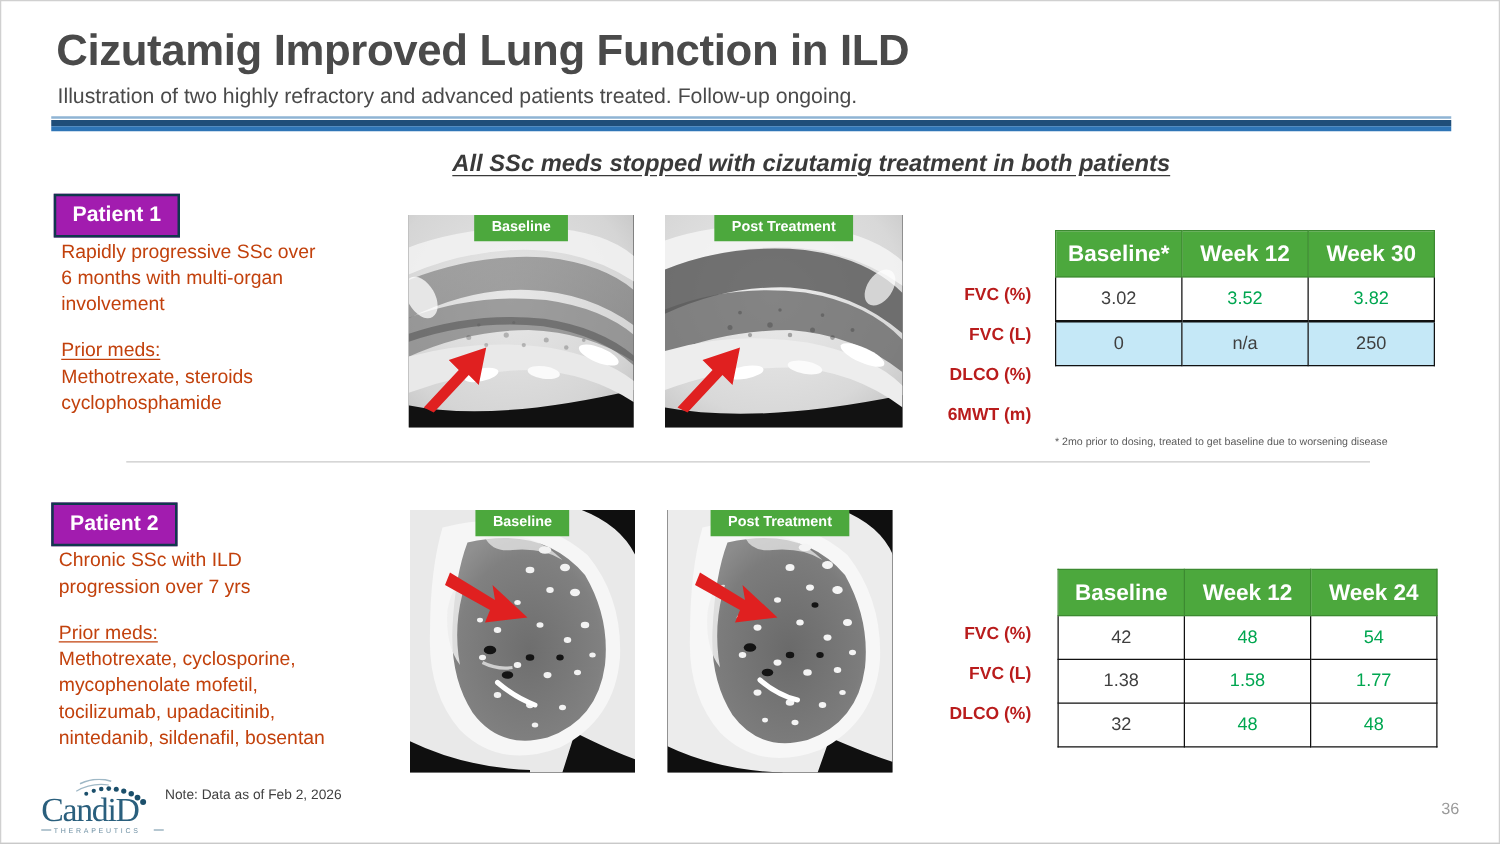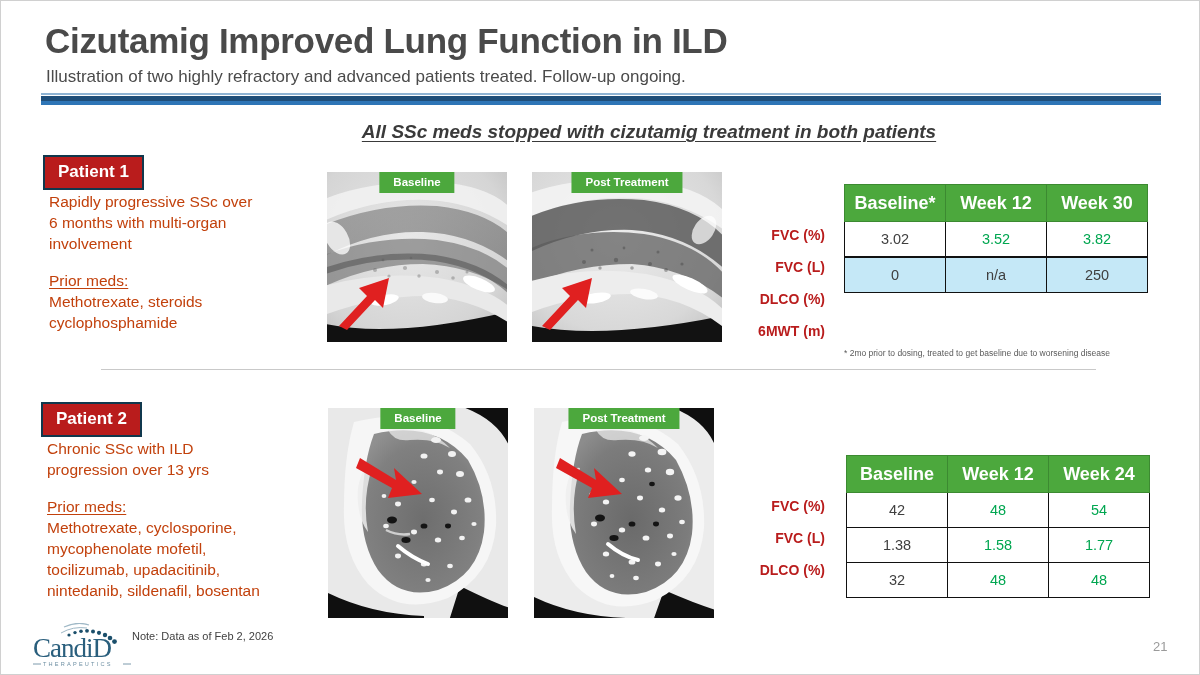--- a/index.html
+++ b/index.html
@@ -26,21 +26,21 @@
 
   
   .banner{
     position:absolute;left:0;top:120px;width:1200px;text-align:center;
     font-size:19px;font-weight:bold;font-style:italic;color:#3a3a3a;
     text-decoration:underline;text-underline-offset:3px;padding-left:48px;
   }
 
   
   .badge{
-    position:absolute;background:#b91c1c;border:2px solid #10384d;
+    position:absolute;background:#a21caf;border:2px solid #10384d;
     color:#ffffff;font-size:17px;font-weight:bold;
     padding:5px 13px 6px 13px;box-sizing:border-box;
   }
 
   
   .ptext{position:absolute;font-size:15.5px;color:#c2410c;line-height:21px;width:270px;}
   .ptext .gap{height:16px;}
   .uline{text-decoration:underline;text-underline-offset:2px;}
 
   
@@ -228,21 +228,21 @@
     </table>
   </div>
   <div class="footnote" style="left:843px;top:347px;">* 2mo prior to dosing, treated to get baseline due to worsening disease</div>
 
   <div class="divider"></div>
 
   <div class="badge" style="left:40px;top:401px;">Patient 2</div>
 
   <div class="ptext" style="left:46px;top:437px;">
     <div>Chronic SSc with ILD</div>
-    <div>progression over 13 yrs</div>
+    <div>progression over 7 yrs</div>
     <div class="gap"></div>
     <div class="uline">Prior meds:</div>
     <div>Methotrexate, cyclosporine,</div>
     <div>mycophenolate mofetil,</div>
     <div>tocilizumab, upadacitinib,</div>
     <div>nintedanib, sildenafil, bosentan</div>
   </div>
 
   <div class="scan" style="left:327px;top:407px;width:180px;height:210px;">
     <div class="imgwrap">
@@ -413,15 +413,15 @@
       <path d="M33,4 Q46,-2 58,2" stroke="#9fb8c6" stroke-width="1.2" fill="none"></path>
       <path d="M30,10 Q42,3 56,5" stroke="#9fb8c6" stroke-width="1" fill="none"></path>
       <text x="2" y="34" font-family="'Liberation Serif',serif" font-size="27" fill="#2a5f7d" letter-spacing="-1">CandiD</text>
       <text x="12" y="43" font-family="'Liberation Sans',sans-serif" font-size="5.6" fill="#6d8fa3" letter-spacing="2.2">THERAPEUTICS</text>
       <line x1="2" y1="41" x2="10" y2="41" stroke="#6d8fa3" stroke-width="0.9"></line>
       <line x1="92" y1="41" x2="100" y2="41" stroke="#6d8fa3" stroke-width="0.9"></line>
     </svg>
   </div>
 
   <div class="note" style="left:131px;top:629px;">Note: Data as of Feb 2, 2026</div>
-  <div class="pagenum" style="left:1152px;top:638px;">21</div>
+  <div class="pagenum" style="left:1152px;top:638px;">36</div>
 
 </div>
 
 </body></html>

